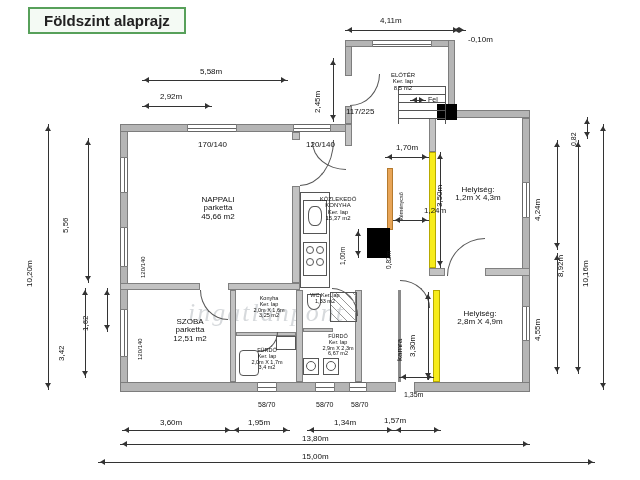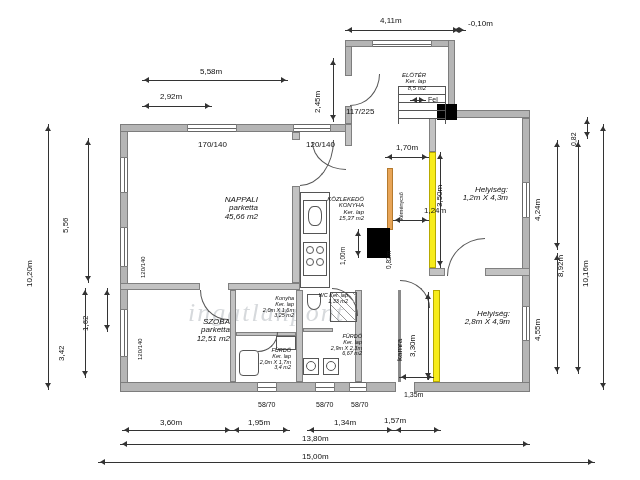--- a/index.html
+++ b/index.html
@@ -15,21 +15,21 @@
   .winv{position:absolute;background:#fff;border-left:1px solid #666;border-right:1px solid #666;box-sizing:border-box;}
   .winv::after{content:"";position:absolute;top:0;bottom:0;left:50%;border-left:1px solid #666;}
   .thin{position:absolute;background:#8a8a8a;}
   .dimh{position:absolute;height:0;border-top:1px solid #333;}
   .dimh::before{content:"";position:absolute;left:-1px;top:-4px;border:3px solid transparent;border-right:5px solid #333;}
   .dimh::after{content:"";position:absolute;right:-1px;top:-4px;border:3px solid transparent;border-left:5px solid #333;}
   .dimv{position:absolute;width:0;border-left:1px solid #333;}
   .dimv::before{content:"";position:absolute;top:-1px;left:-4px;border:3px solid transparent;border-bottom:5px solid #333;}
   .dimv::after{content:"";position:absolute;bottom:-1px;left:-4px;border:3px solid transparent;border-top:5px solid #333;}
   .lbl{position:absolute;font-size:8px;line-height:1.05;white-space:nowrap;color:#111;}
-  .c{text-align:right;font-style:italic;}
+  .c{text-align:center;}
   .vtext{position:absolute;transform:rotate(-90deg);transform-origin:left bottom;
          font-size:8px;white-space:nowrap;color:#111;}
   .arc{position:absolute;box-sizing:border-box;}
   .arc.tl{border-top:1px solid #555;border-left:1px solid #555;border-top-left-radius:100% 100%;}
   .arc.tr{border-top:1px solid #555;border-right:1px solid #555;border-top-right-radius:100% 100%;}
   .arc.bl{border-bottom:1px solid #555;border-left:1px solid #555;border-bottom-left-radius:100% 100%;}
   .arc.br{border-bottom:1px solid #555;border-right:1px solid #555;border-bottom-right-radius:100% 100%;}
   .fix{position:absolute;background:#fff;border:1px solid #555;box-sizing:border-box;}
   .circ{position:absolute;border:1px solid #555;border-radius:50%;box-sizing:border-box;background:#fff;}
   #title-box{position:absolute;left:28px;top:7px;padding:3px 14px;background:#f4faf4;
@@ -40,20 +40,21 @@
   #shower{position:absolute;left:330px;top:292px;width:27px;height:30px;border:1px solid #555;box-sizing:border-box;
           background:repeating-linear-gradient(45deg,transparent 0 5px,#999 5px 6px);}
   #watermark{position:absolute;left:188px;top:298px;font-family:"Liberation Serif",serif;
              font-style:italic;font-size:26px;color:rgba(120,130,140,0.30);letter-spacing:2px;}
 </style>
 </head>
 <body>
 
 <div id="canvas">
 
+  <div id="title-box">Földszint alaprajz</div>
 
   <div id="watermark">ingatlanpont</div>
 
   <div class="wall" style="left:120px;top:124px;width:8px;height:34px"></div>
   <div class="winv" style="left:120px;top:158px;width:8px;height:34px"></div>
   <div class="wall" style="left:120px;top:192px;width:8px;height:36px"></div>
   <div class="winv" style="left:120px;top:228px;width:8px;height:38px"></div>
   <div class="wall" style="left:120px;top:266px;width:8px;height:44px"></div>
   <div class="winv" style="left:120px;top:310px;width:8px;height:46px"></div>
   <div class="wall" style="left:120px;top:356px;width:8px;height:34px"></div>
@@ -201,21 +202,21 @@
   <div class="vtext" style="left:143px;top:354px;font-size:6px">120/140</div>
   <div class="lbl" style="left:258px;top:401px;font-size:7px">58/70</div>
   <div class="lbl" style="left:316px;top:401px;font-size:7px">58/70</div>
   <div class="lbl" style="left:351px;top:401px;font-size:7px">58/70</div>
 
   <div class="vtext" style="left:404px;top:214px;font-size:5.5px">kéménycső</div>
 
   <div class="dimh" style="left:345px;top:30px;width:115px"></div>
   <div class="lbl" style="left:380px;top:17px">4,11m</div>
   <div class="dimh" style="left:452px;top:30px;width:14px"></div>
-  <div class="lbl" style="left:468px;top:20px">-0,10m</div>
+  <div class="lbl" style="left:468px;top:36px">-0,10m</div>
   <div class="dimh" style="left:142px;top:80px;width:146px"></div>
   <div class="lbl" style="left:200px;top:68px">5,58m</div>
   <div class="dimh" style="left:142px;top:106px;width:70px"></div>
   <div class="lbl" style="left:160px;top:93px">2,92m</div>
   <div class="dimv" style="left:333px;top:58px;height:64px"></div>
   <div class="vtext" style="left:322px;top:104px">2,45m</div>
 
   <div class="dimv" style="left:48px;top:124px;height:266px"></div>
   <div class="vtext" style="left:34px;top:278px">10,20m</div>
   <div class="dimv" style="left:88px;top:138px;height:145px"></div>

